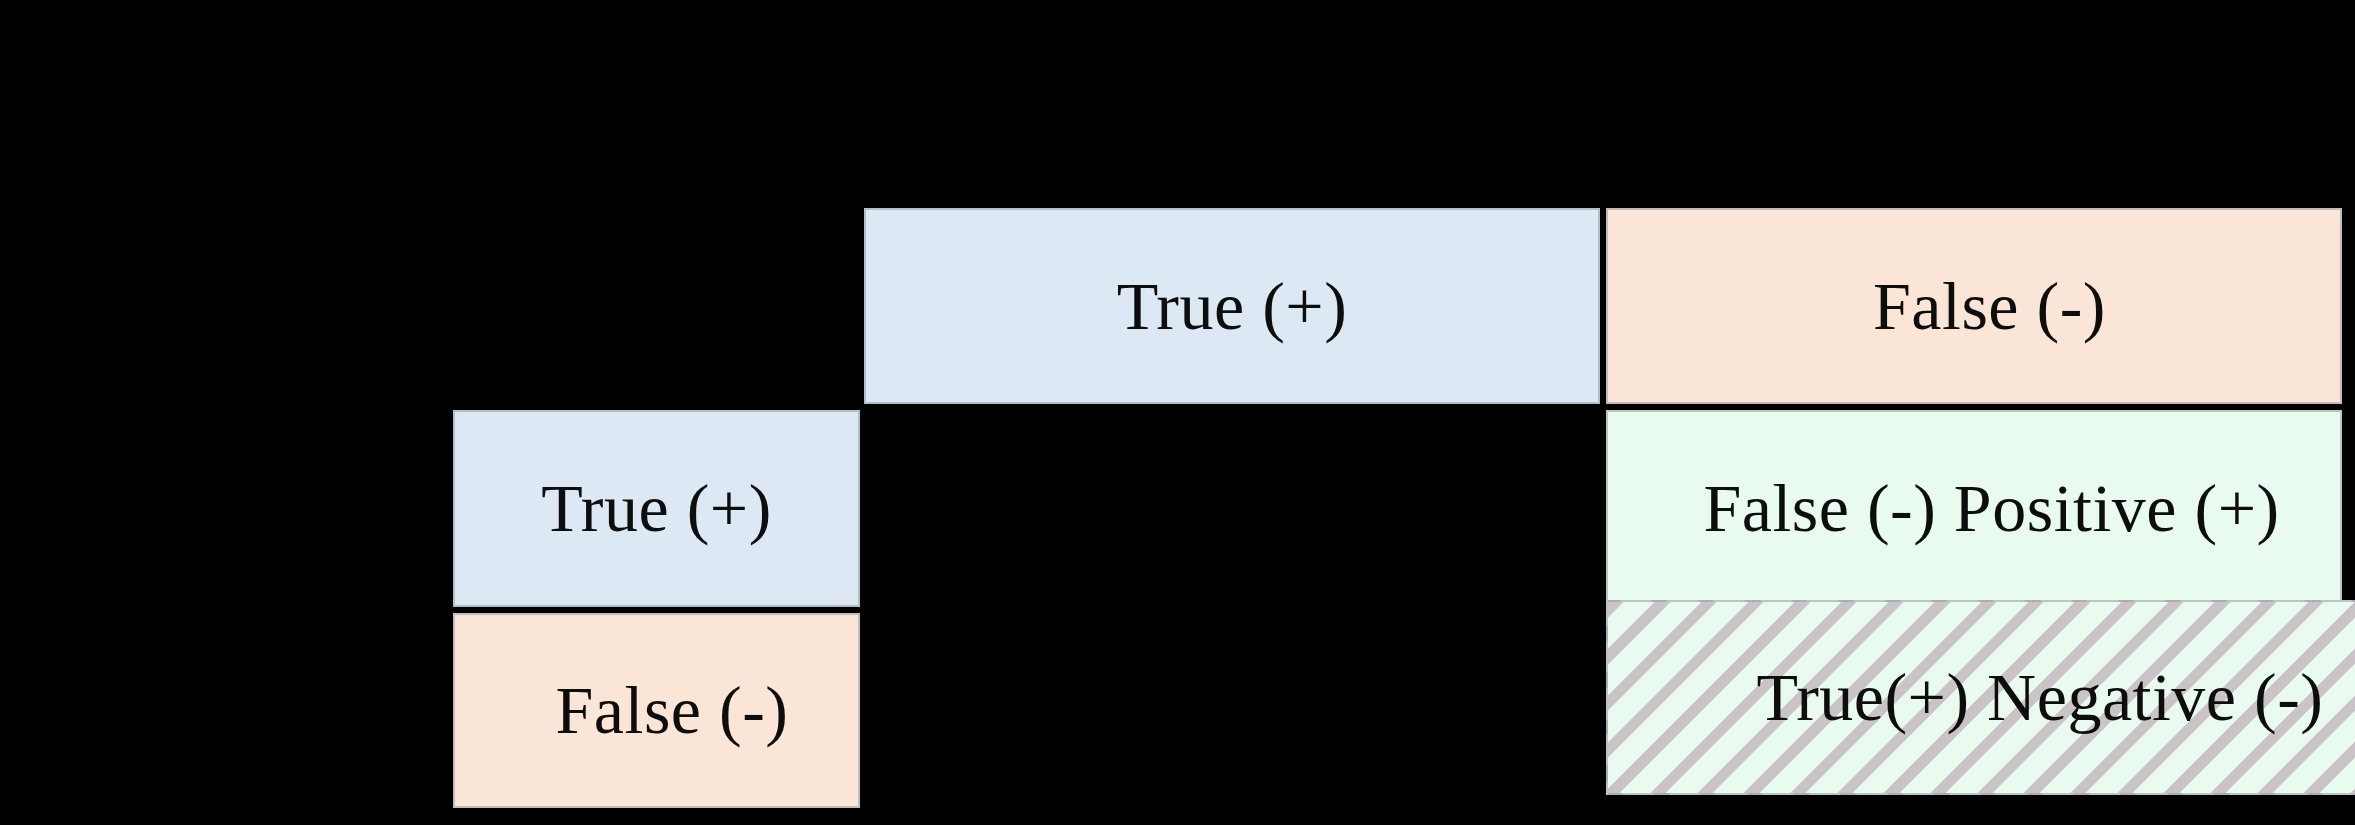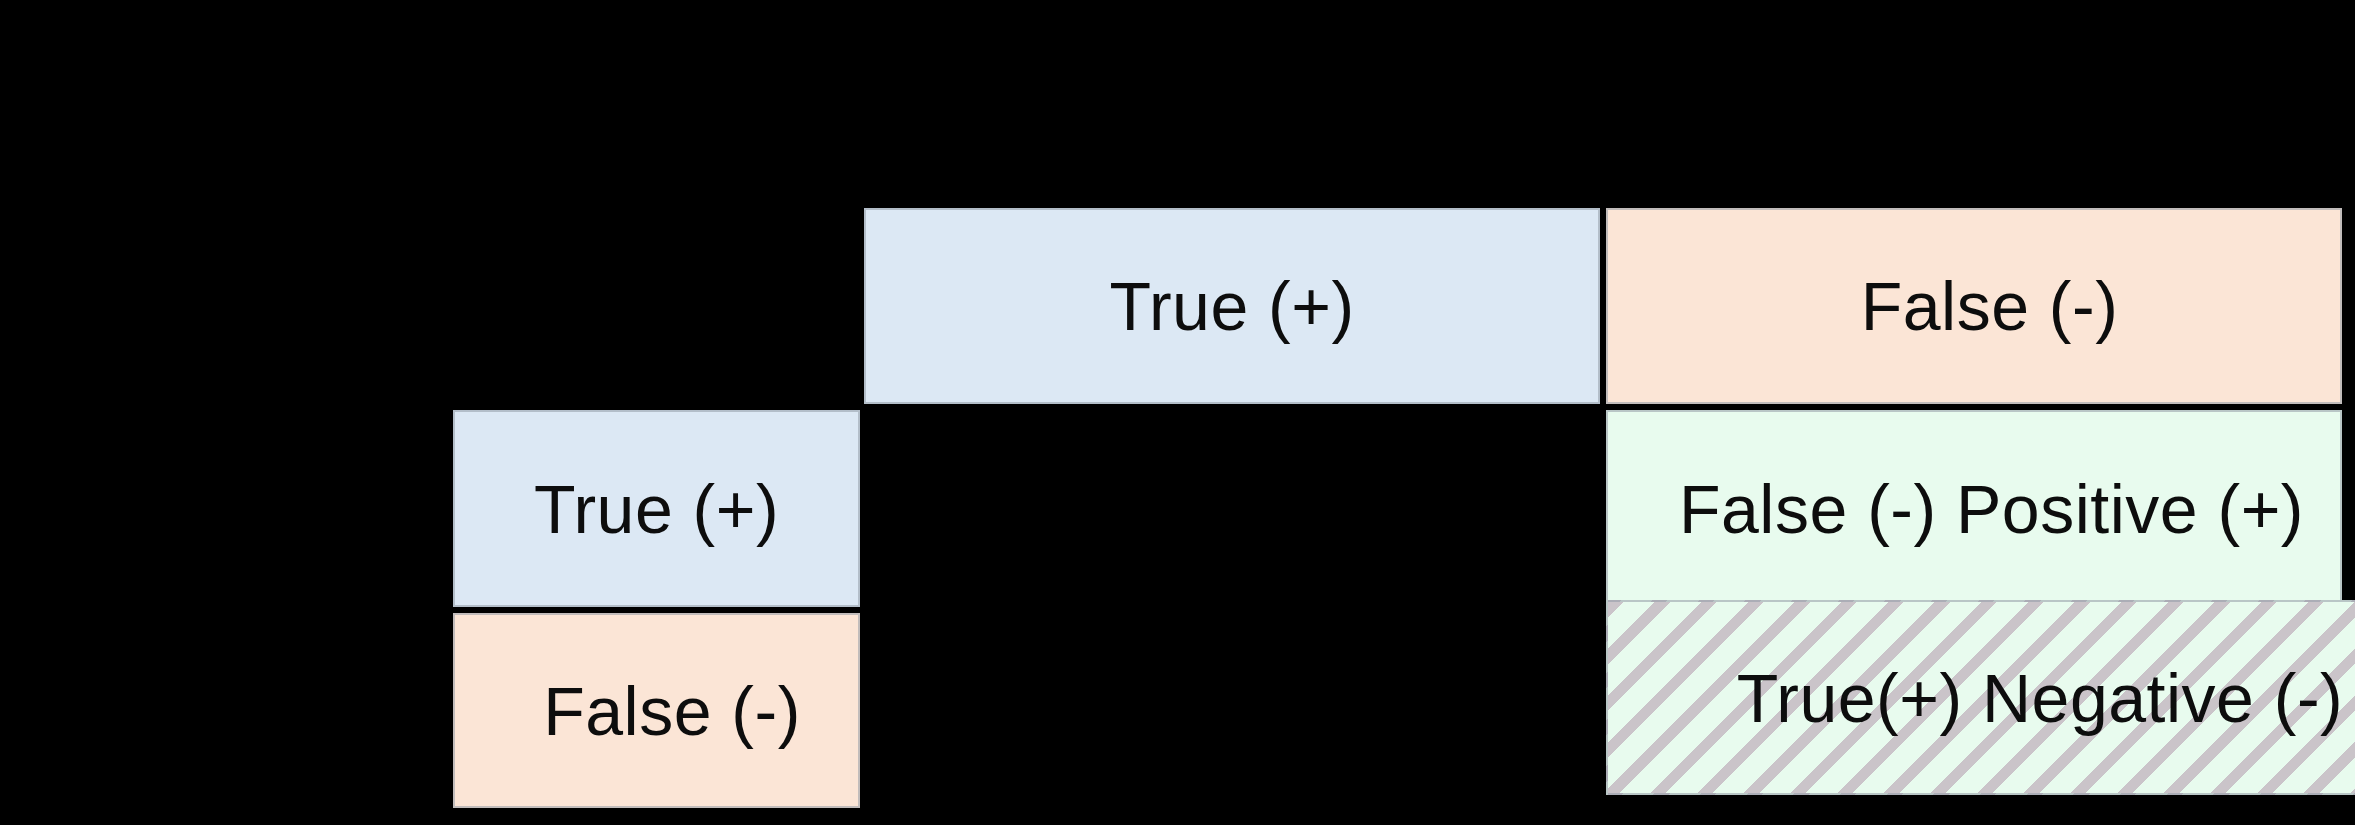--- a/index.html
+++ b/index.html
@@ -18,20 +18,21 @@
   .cell {
     position: absolute;
     display: flex;
     align-items: center;
     justify-content: center;
     box-sizing: border-box;
     font-size: 68px;
     color: var(--color-text, #0d0d0d);
     letter-spacing: 0.5px;
     white-space: nowrap;
+    font-family: Liberation Serif, serif;
   }
   .cell.outlined {
     border: 2px solid rgba(145, 155, 165, 0.55);
   }
   .fill-blue  { background: var(--color-blue,  #dce8f4); }
   .fill-peach { background: var(--color-peach, #fbe5d6); padding-left: 31px; }
   .fill-mint  { background: var(--color-mint,  #e8fbee); }
   .fill-black { background: var(--color-background, #000); }
   .hatched {
     background: repeating-linear-gradient(

